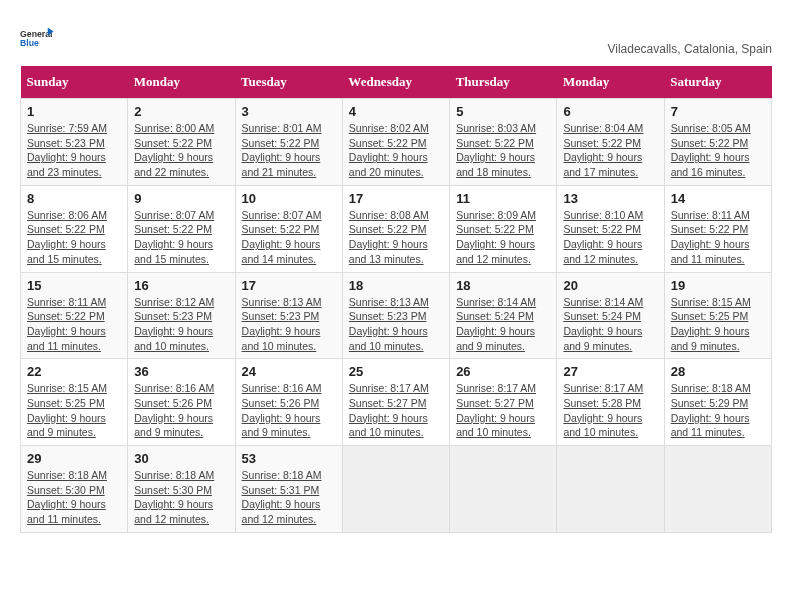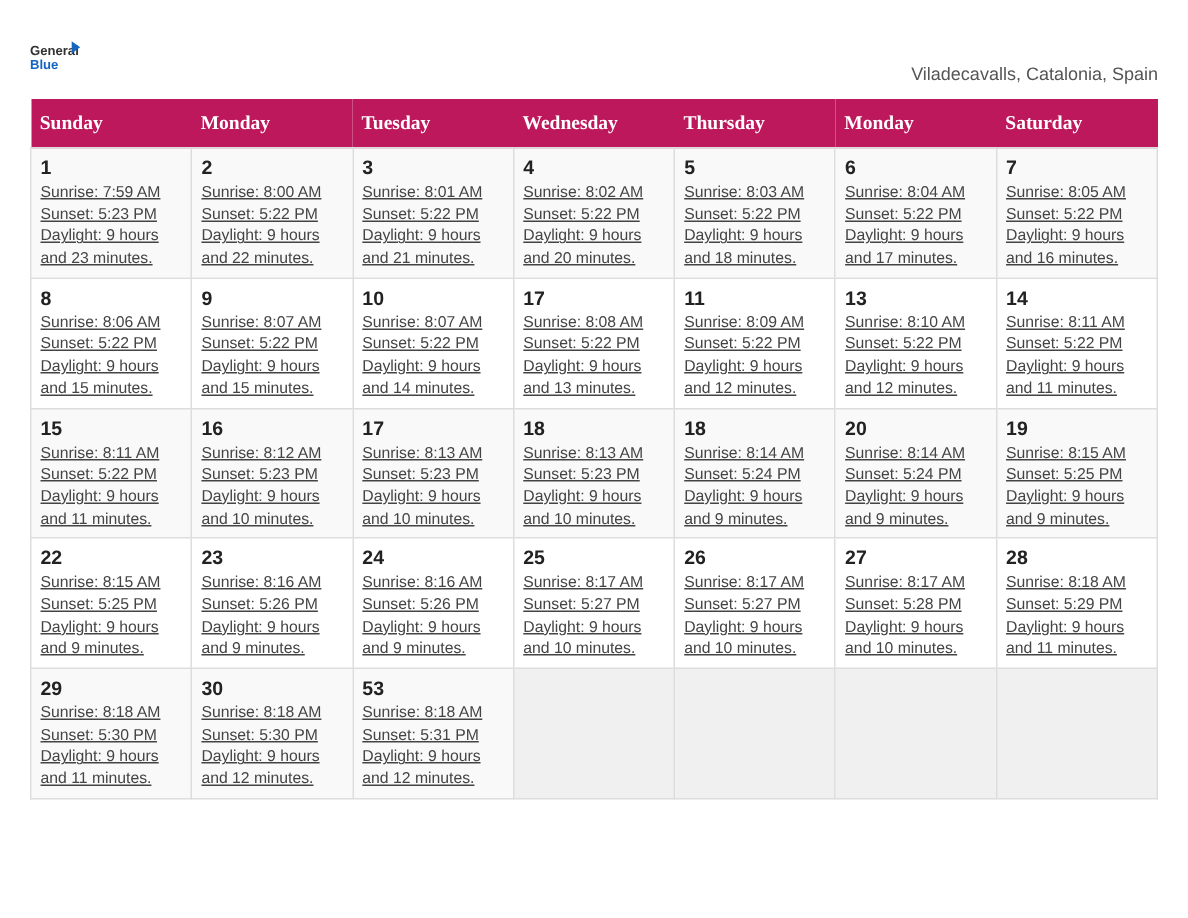--- a/index.html
+++ b/index.html
@@ -241,21 +241,21 @@
         </td>
       </tr>
       <tr>
         <td>
           <span class="day-num">22</span>
         <div class="day-info">
           Sunrise: 8:15 AM<br>Sunset: 5:25 PM<br>Daylight: 9 hours and 9 minutes.
         </div>
         </td>
         <td>
-          <span class="day-num">23</span>
+          <span class="day-num">36</span>
         <div class="day-info">
           Sunrise: 8:16 AM<br>Sunset: 5:26 PM<br>Daylight: 9 hours and 9 minutes.
         </div>
         </td>
         <td>
           <span class="day-num">24</span>
         <div class="day-info">
           Sunrise: 8:16 AM<br>Sunset: 5:26 PM<br>Daylight: 9 hours and 9 minutes.
         </div>
         </td>

